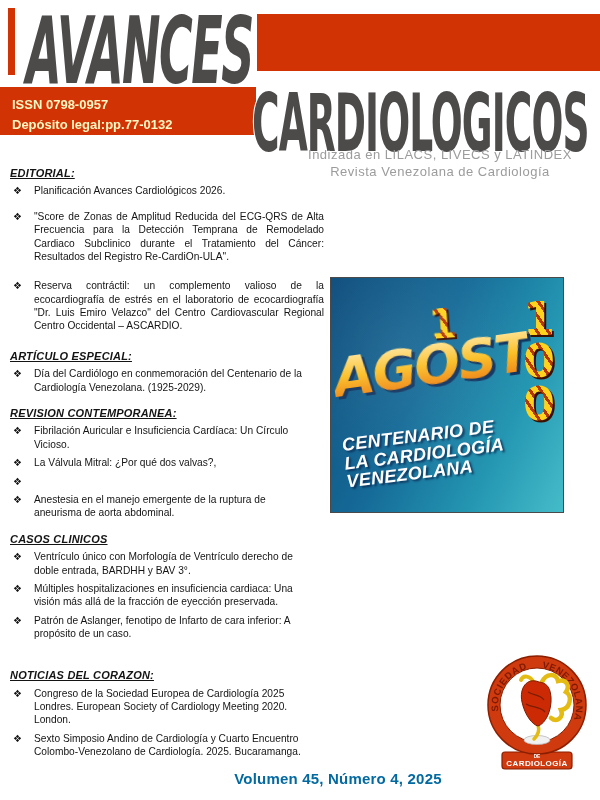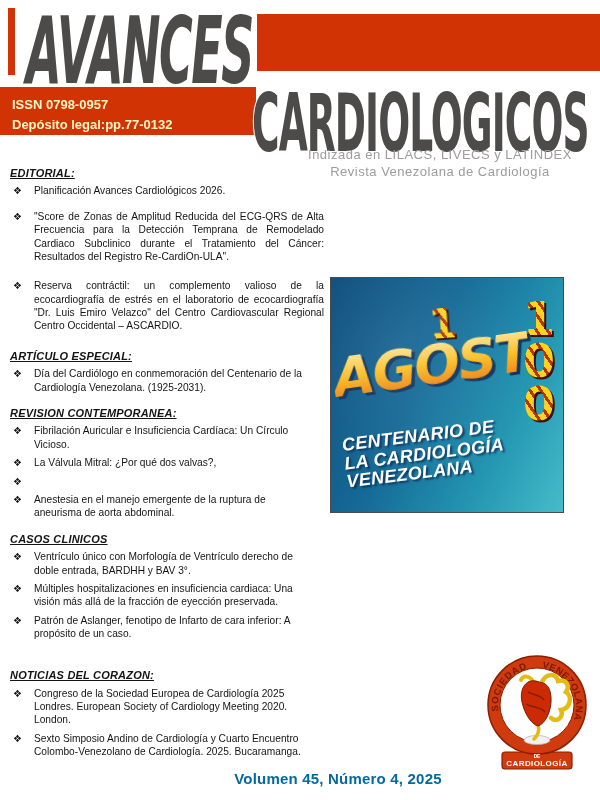--- a/index.html
+++ b/index.html
@@ -115,21 +115,21 @@
       <div class="item">
         <span class="bullet">❖</span>
         <span class="txt justify">Reserva contráctil: un complemento valioso de la ecocardiografía de estrés en el laboratorio de ecocardiografía "Dr. Luis Emiro Velazco" del Centro Cardiovascular Regional Centro Occidental – ASCARDIO.</span>
       </div>
     </div>
 
     <div class="sec">
       <div class="sec-title">ARTÍCULO ESPECIAL:</div>
       <div class="item">
         <span class="bullet">❖</span>
-        <span class="txt narrow">Día del Cardiólogo en conmemoración del Centenario de la Cardiología Venezolana.  (1925-2031).</span>
+        <span class="txt narrow">Día del Cardiólogo en conmemoración del Centenario de la Cardiología Venezolana.  (1925-2029).</span>
       </div>
     </div>
 
     <div class="sec">
       <div class="sec-title">REVISION CONTEMPORANEA:</div>
       <div class="item">
         <span class="bullet">❖</span>
         <span class="txt narrow">Fibrilación Auricular e Insuficiencia Cardíaca: Un Círculo Vicioso.</span>
       </div>
       <div class="item">

